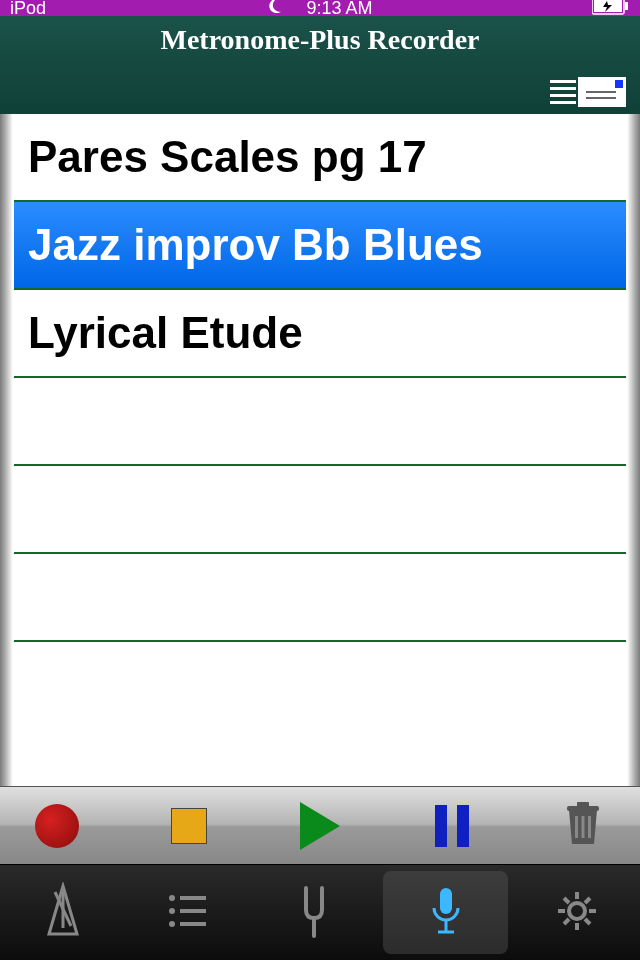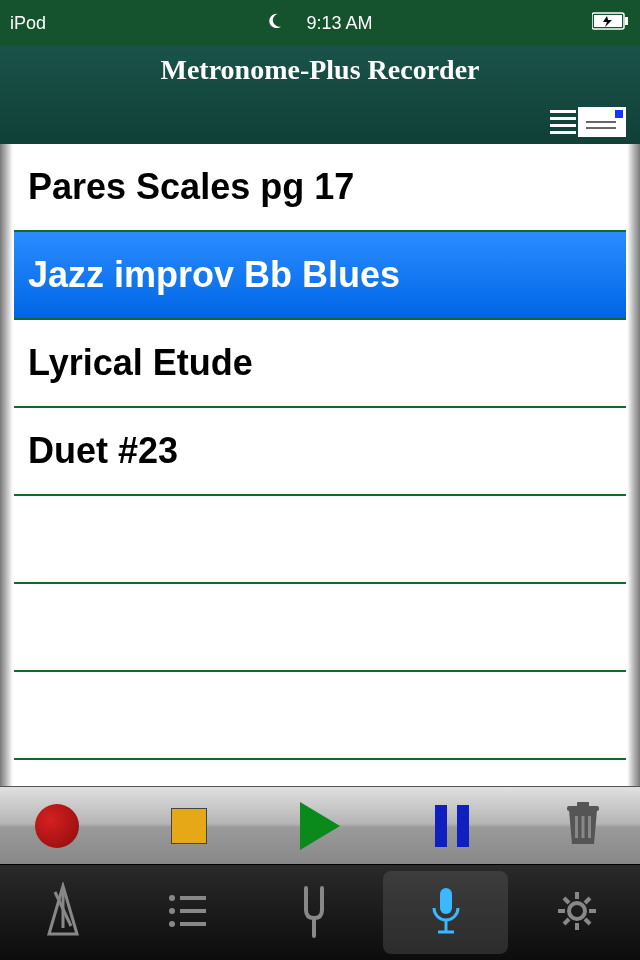--- a/index.html
+++ b/index.html
@@ -1,40 +1,40 @@
 <!DOCTYPE html>
 <html><head>
 <meta charset="utf-8">
 <style>
   * { margin:0; padding:0; box-sizing:border-box; }
   html,body { width:640px; height:960px; font-family:-apple-system, Helvetica, Arial, sans-serif; overflow:hidden; background:#000; }
   .screen { width:640px; height:960px; display:flex; flex-direction:column; }
 
   
-  .status-bar { height:46px; background:#14532d; color:#fff; display:flex; align-items:center; padding:0 10px; font-size:18px; font-weight:500; }
+  .status-bar { height:16px; background:#a21caf; color:#fff; display:flex; align-items:center; padding:0 10px; font-size:18px; font-weight:500; }
   .status-left { flex:0 0 auto; }
   .status-center { flex:1; text-align:center; display:flex; justify-content:center; align-items:center; gap:23px; }
   .status-right { flex:0 0 auto; }
   .moon-icon { display:inline-block; }
 
   
   .header { height:98px; background:linear-gradient(to bottom,#1a5249 0%, #104037 100%); color:#fff; position:relative; }
   .header-title { font-size:28px; font-weight:bold; font-family:Georgia, 'Times New Roman', serif; text-align:center; padding-top:8px; letter-spacing:0px; }
   .mail-button { position:absolute; right:12px; bottom:6px; width:78px; height:32px; display:flex; align-items:center; cursor:pointer; }
   .mail-lines { width:26px; display:flex; flex-direction:column; gap:4px; }
   .mail-lines span { height:3px; background:#fff; }
   .envelope { width:48px; height:30px; background:#fff; position:relative; margin-left:2px; }
   .envelope .stamp { position:absolute; top:3px; right:3px; width:8px; height:8px; background:#1535ff; }
   .envelope .line1 { position:absolute; left:8px; top:14px; width:30px; height:2px; background:#666; }
   .envelope .line2 { position:absolute; left:8px; top:20px; width:30px; height:2px; background:#666; }
 
   
   .list-area { flex:1; background:linear-gradient(to right,#7a7a7a 0%, #b8b8b8 1%, #fff 2%, #fff 98%, #b8b8b8 99%, #7a7a7a 100%); padding:0 14px; overflow:hidden; }
   .list-inner { background:#fff; height:100%; }
-  .list-row { height:88px; border-bottom:2px solid #0c6b2d; display:flex; align-items:center; padding-left:14px; font-size:36px; font-weight:bold; color:#000; cursor:pointer; }
+  .list-row { height:88px; border-bottom:2px solid #0c6b2d; display:flex; align-items:center; padding-left:14px; font-size:44px; font-weight:bold; color:#000; cursor:pointer; }
   .list-row.selected { background:linear-gradient(to bottom,#2b8cff 0%, #0066e6 100%); color:#fff; }
   .list-row.empty { cursor:default; }
 
   
   .transport { height:78px; background:linear-gradient(to bottom,#e0e0e0 0%, #b4b4b4 48%, #9a9a9a 52%, #888 100%); display:flex; align-items:center; justify-content:space-between; padding:0 30px; border-top:1px solid #555; }
   .t-btn { width:54px; height:54px; display:flex; align-items:center; justify-content:center; cursor:pointer; }
   .rec-circle { width:44px; height:44px; border-radius:50%; background:radial-gradient(circle at 35% 35%, #d62020 0%, #8a0c0c 100%); }
   .stop-square { width:36px; height:36px; background:#e6a817; border:1px solid #444; }
   .play-tri { width:0; height:0; border-left:40px solid #0a8a1a; border-top:24px solid transparent; border-bottom:24px solid transparent; }
   .pause-bars { display:flex; gap:10px; }
@@ -92,23 +92,20 @@
   <div class="list-area">
     <div class="list-inner" id="list-inner">
         <div class="list-row">
           <span>Pares Scales pg 17</span>
         </div>
         <div class="list-row selected">
           <span>Jazz improv Bb Blues</span>
         </div>
         <div class="list-row">
           <span>Lyrical Etude</span>
-        </div>
-        <div class="list-row">
-          <span>Duet #23</span>
         </div>
         <div class="list-row empty"></div>
         <div class="list-row empty"></div>
         <div class="list-row empty"></div>
       </div>
   </div>
 
   <div class="transport">
     <div class="t-btn">
         <div class="rec-circle"></div>

